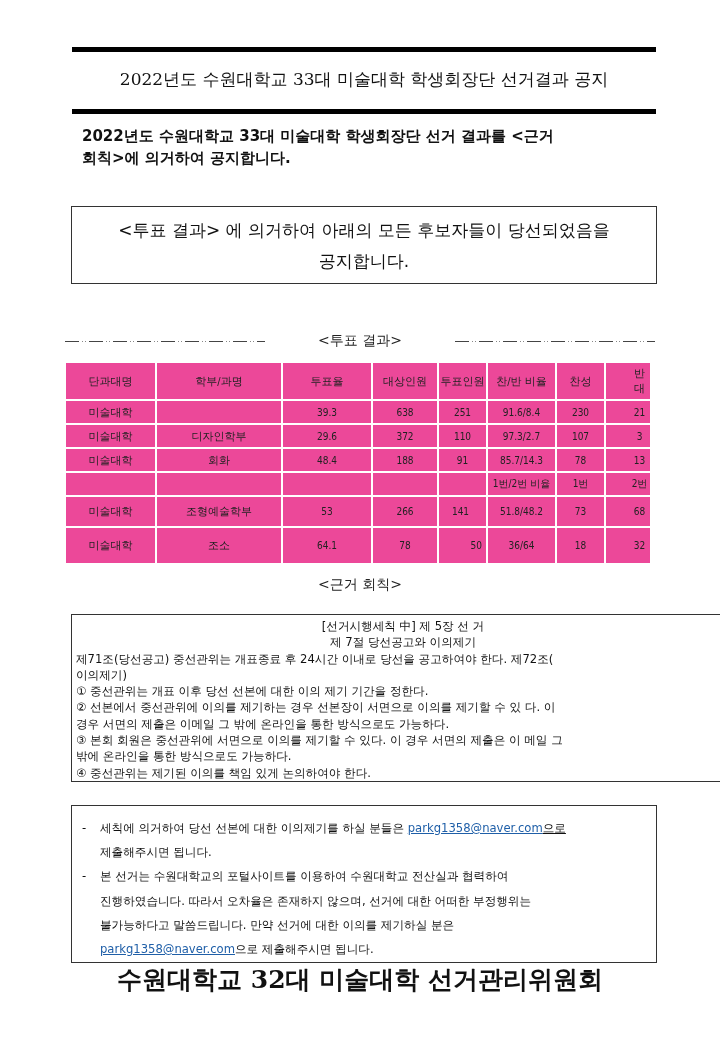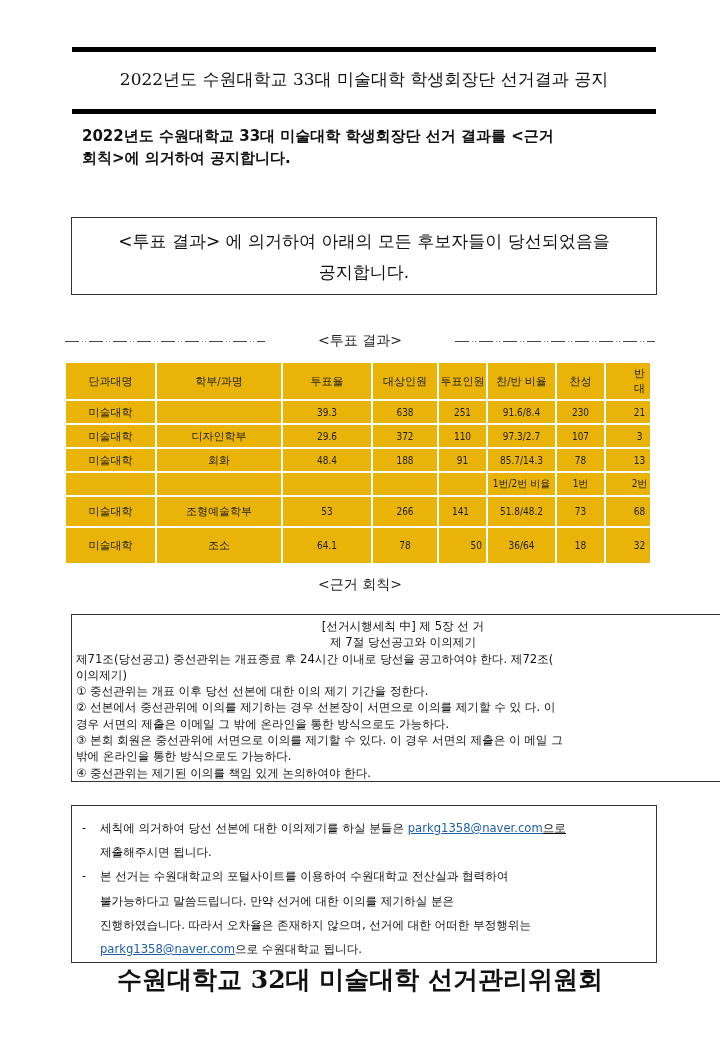--- a/index.html
+++ b/index.html
@@ -9,37 +9,37 @@
     .rule { position: absolute; left: 72px; width: 584px; height: 5px; background: #000; }
     .title {
       position: absolute; left: 72px; width: 584px; top: 62px; height: 34px;
       text-align: center; font-family: "DejaVu Serif", serif; font-size: 17px; line-height: 34px;
     }
     .intro {
       position: absolute; left: 82px; top: 125px; width: 560px;
       font-size: 15px; font-weight: bold; line-height: 22px;
     }
     .notice-box {
-      position: absolute; left: 71px; top: 217px; width: 586px; height: 78px;
+      position: absolute; left: 71px; top: 206px; width: 586px; height: 78px;
       border: 1px solid #333; text-align: center; font-size: 17px; line-height: 31px;
       padding-top: 8px;
     }
     .divider {
       position: absolute; left: 65px; width: 590px; height: 20px;
       display: flex; align-items: center; justify-content: center; gap: 41px;
     }
     .dash {
       flex: 1; height: 1px;
       background-image: repeating-linear-gradient(to right,#444 0 14px,transparent 14px 17px,#888 17px 18px,transparent 18px 20px,#888 20px 21px,transparent 21px 24px);
     }
     .divider-label { padding: 0 12px; font-size: 14px; color: #222; }
 
     table.results {
       position: absolute; left: 66px; top: 363px; width: 584px;
-      border-collapse: separate; border-spacing: 0; background: #eab308;
+      border-collapse: separate; border-spacing: 0; background: #ec4899;
       font-size: 10px; color: #222;
     }
     table.results td {
       text-align: center; border-right: 2px solid #fff; border-bottom: 2px solid #fff;
       font-family: "DejaVu Sans Condensed", "DejaVu Sans", sans-serif;
     }
     table.results td:last-child { border-right: none; padding-left: 23px; }
     table.results tr.hdr td { height: 38px; font-size: 11px; }
     table.results tr.r td { height: 24px; }
     table.results tr.rt td { height: 31px; }
@@ -199,20 +199,20 @@
     <span class="bullet">-</span>
     <span>
       <span>세칙에 의거하여 당선 선본에 대한 이의제기를 하실 분들은 </span><a class="email">parkg1358@naver.com</a><span class="underline">으로</span>
     </span>
   </div>
   <div class="indent">제출해주시면 됩니다.</div>
   <div class="contact-line">
     <span class="bullet">-</span>
     <span>본 선거는 수원대학교의 포털사이트를 이용하여 수원대학교 전산실과 협력하여</span>
   </div>
+  <div class="indent">진행하였습니다. 따라서 오차율은  존재하지 않으며, 선거에 대한 어떠한 부정행위는</div>
   <div class="indent">불가능하다고 말씀드립니다. 만약 선거에 대한 이의를 제기하실 분은</div>
-  <div class="indent">진행하였습니다. 따라서 오차율은  존재하지 않으며, 선거에 대한 어떠한 부정행위는</div>
   <div class="indent">
-    <a class="email">parkg1358@naver.com</a><span>으로 수원대학교 됩니다.</span>
+    <a class="email">parkg1358@naver.com</a><span>으로 제출해주시면 됩니다.</span>
   </div>
 </div>
 
 <div class="footer">수원대학교 32대 미술대학 선거관리위원회</div>
 
 </body></html>

